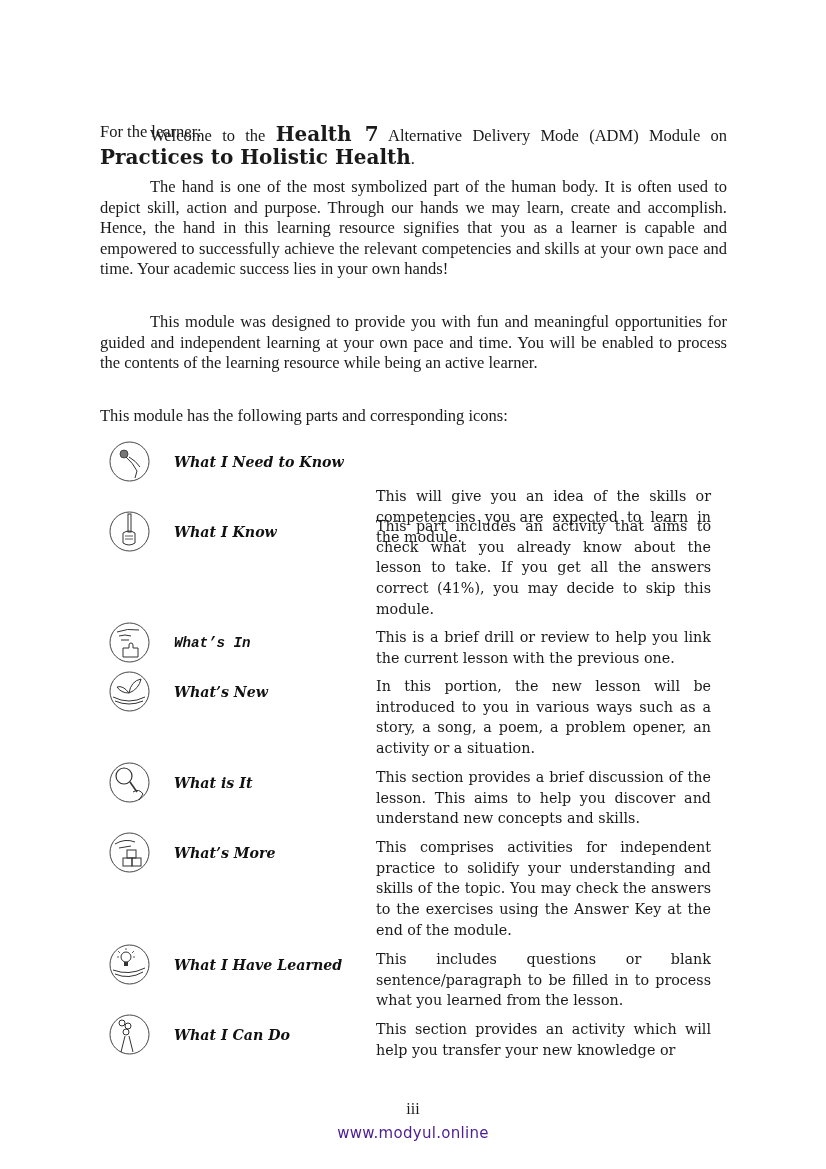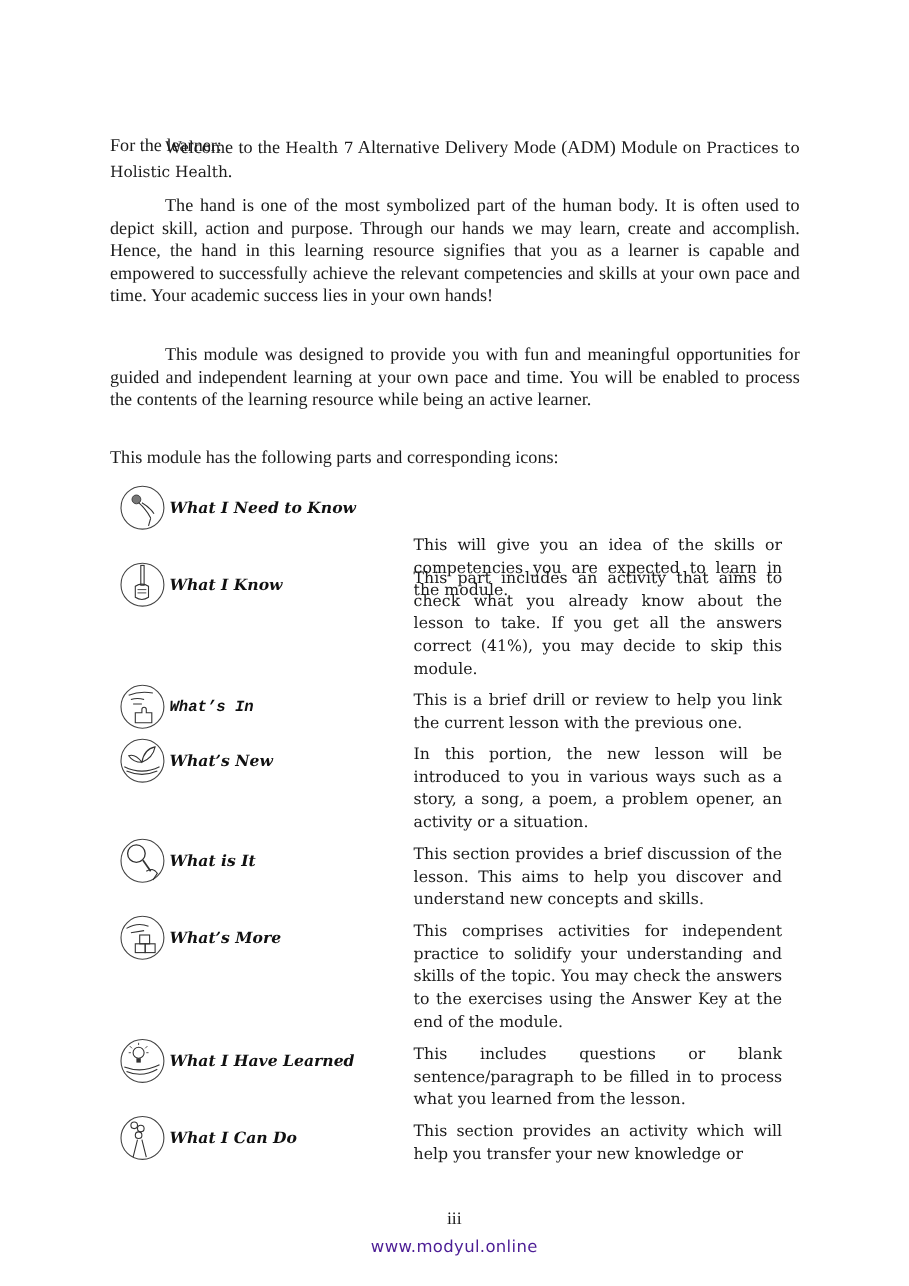--- a/index.html
+++ b/index.html
@@ -1,25 +1,25 @@
 <!DOCTYPE html>
 <html><head>
   <meta charset="utf-8">
   <style>
     html, body { margin: 0; padding: 0; background: #ffffff; }
     body { width: 826px; height: 1169px; position: relative; overflow: hidden; color: #1a1a1a; }
     .page { position: absolute; left: 0; top: 0; width: 682px; height: 1169px; }
     .serif { font-family: "Liberation Serif", serif; font-size: 16.5px; line-height: 20.6px; }
     .para { position: absolute; left: 100px; width: 627px; text-align: justify; margin: 0; }
     .indent { text-indent: 50px; }
-    .bk { font-family: "DejaVu Serif", serif; font-weight: normal; font-size: 14px; }
+    .bk { font-family: "DejaVu Serif", serif; font-weight: bold; font-size: 20px; }
     .row { position: absolute; left: 100px; width: 627px; }
     .icon { position: absolute; left: 9px; width: 41px; height: 41px; }
     .icon svg { width: 41px; height: 41px; display: block; }
-    .label { position: absolute; left: 54px; font-family: "DejaVu Serif", serif; font-weight: bold; font-style: italic; font-size: 14.2px; white-space: nowrap; color: #111; }
+    .label { position: absolute; left: 74px; font-family: "DejaVu Serif", serif; font-weight: bold; font-style: italic; font-size: 14.2px; white-space: nowrap; color: #111; }
     .desc { position: absolute; left: 276px; width: 335px; text-align: justify; font-family: "DejaVu Serif", serif; font-size: 14.3px; line-height: 20.7px; color: #1a1a1a; margin: 0; }
     .pagenum { position: absolute; left: 0; width: 826px; top: 1100px; text-align: center; font-family: "Liberation Serif", serif; font-size: 16px; }
     .watermark { position: absolute; left: 0; width: 826px; top: 1124px; text-align: center; font-family: "DejaVu Sans", sans-serif; font-size: 15px; color: #4c1d95; letter-spacing: 0.3px; }
   </style>
 </head>
 <body>
 
 <div class="page">
 
   <p class="para serif" style="top:122px;">For the learner:</p>

